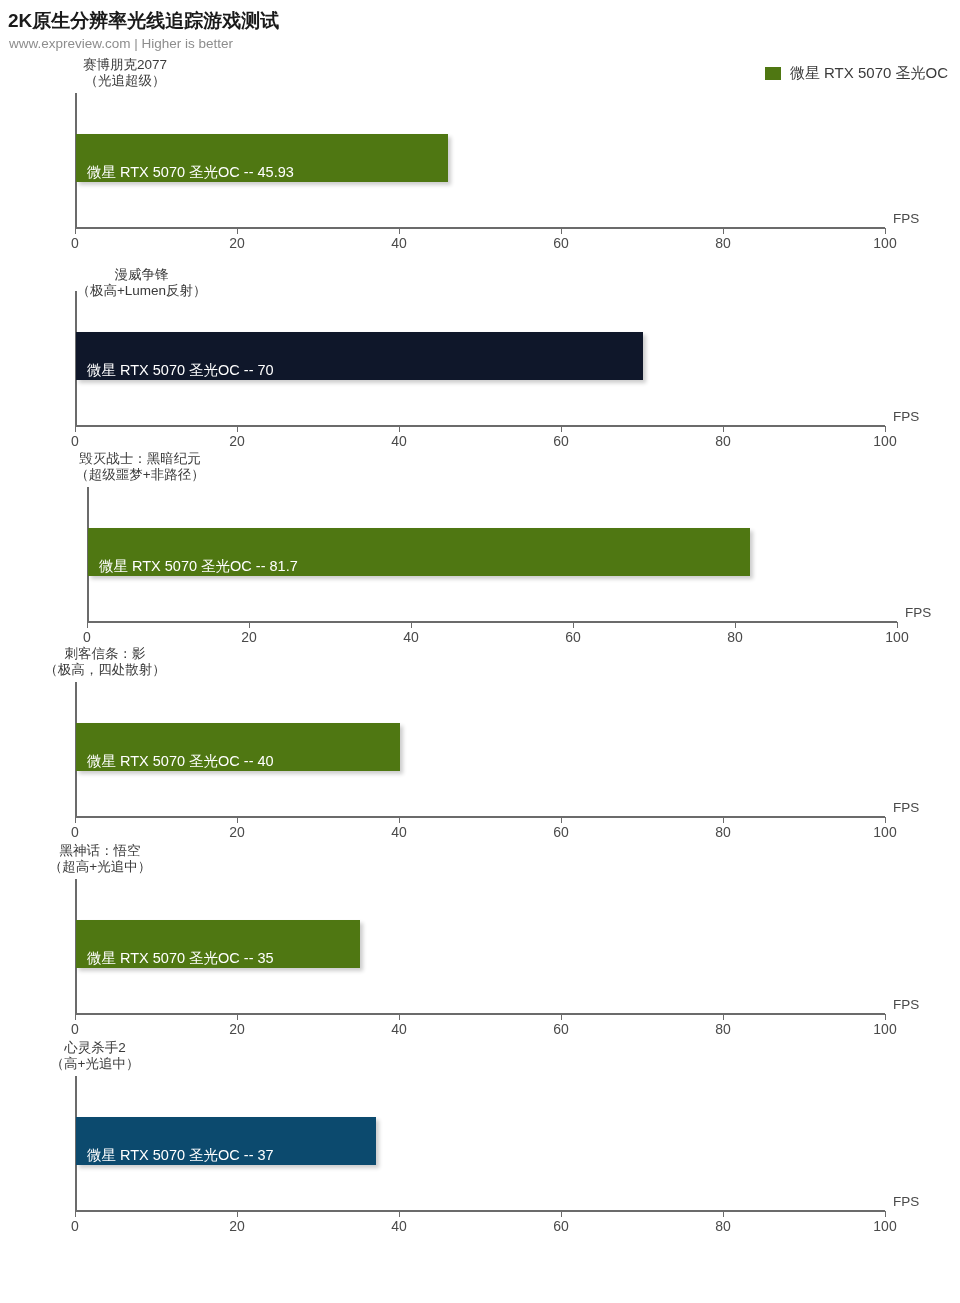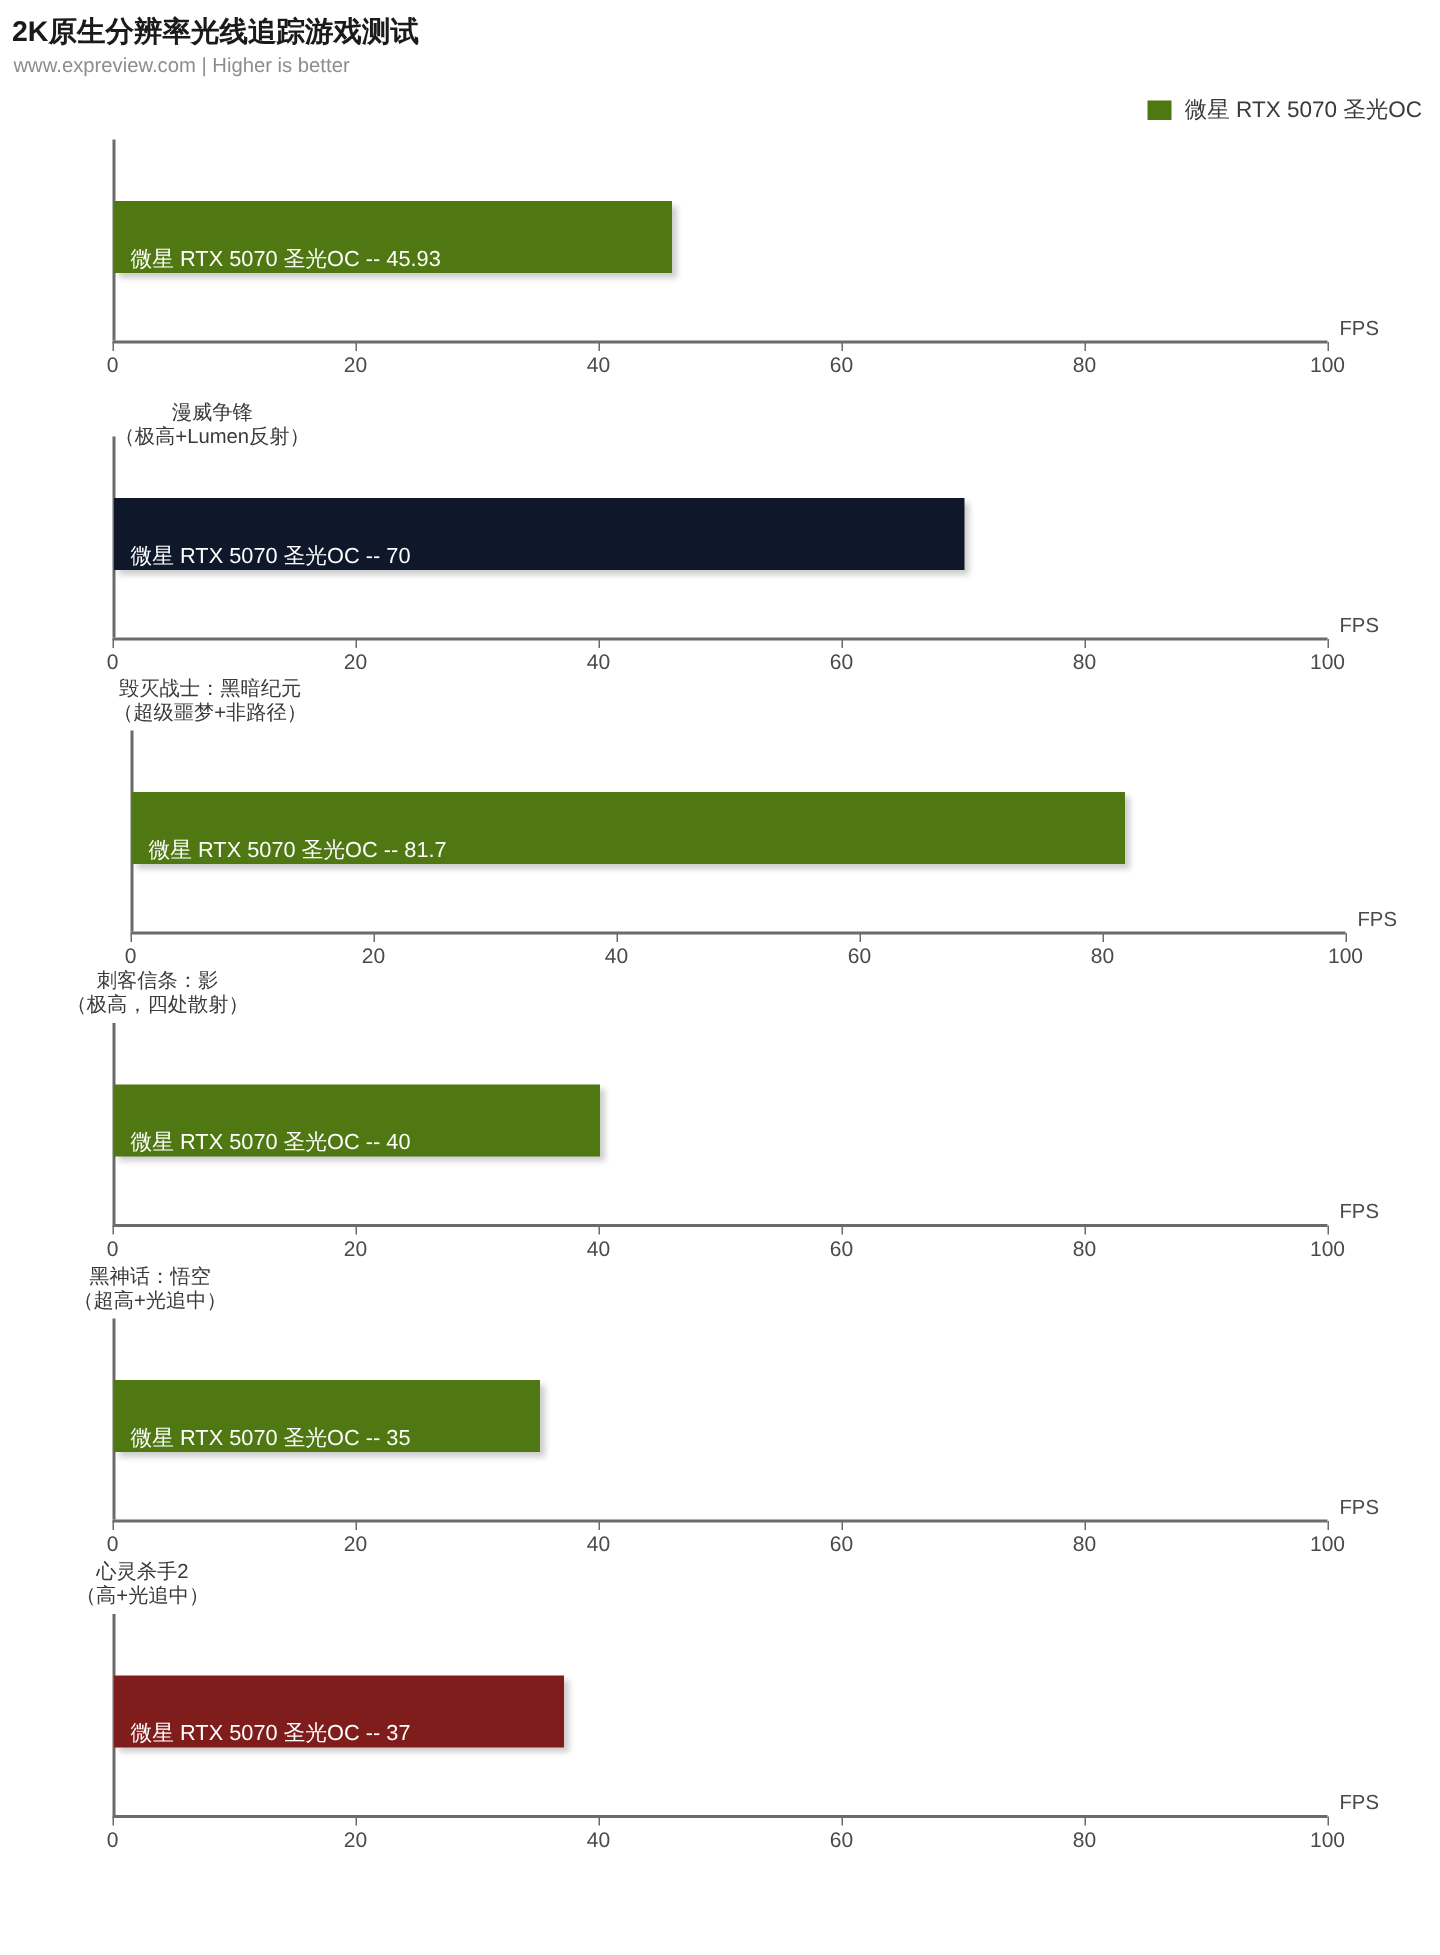--- a/index.html
+++ b/index.html
@@ -129,20 +129,21 @@
   <div class="chart-title">2K原生分辨率光线追踪游戏测试</div>
   <div class="chart-subtitle">www.expreview.com | Higher is better</div>
 
   <div class="legend">
     <span class="legend-swatch"></span>
     <span class="legend-label">微星 RTX 5070 圣光OC</span>
   </div>
 
   <div id="panels">
       <div class="panel" style="top: 57px; height: 196px;">
+        <div class="cat-label" style="left: 0px; top: 0px;"><div>赛博朋克2077</div><div>（光追超级）</div></div>
         <div class="plot" style="top: 36px; height: 160px;">
           <div class="vaxis" style="height: 134px;"></div>
           <div class="haxis" style="top: 134px;"></div>
           <div class="tick" style="left: 0px; top: 135px;"></div>
           <div class="ticklabel" style="left: 0px; top: 142px;">0</div>
           <div class="tick" style="left: 162px; top: 135px;"></div>
           <div class="ticklabel" style="left: 162px; top: 142px;">20</div>
           <div class="tick" style="left: 324px; top: 135px;"></div>
           <div class="ticklabel" style="left: 324px; top: 142px;">40</div>
           <div class="tick" style="left: 486px; top: 135px;"></div>
@@ -260,20 +261,20 @@
           <div class="ticklabel" style="left: 162px; top: 142px;">20</div>
           <div class="tick" style="left: 324px; top: 135px;"></div>
           <div class="ticklabel" style="left: 324px; top: 142px;">40</div>
           <div class="tick" style="left: 486px; top: 135px;"></div>
           <div class="ticklabel" style="left: 486px; top: 142px;">60</div>
           <div class="tick" style="left: 648px; top: 135px;"></div>
           <div class="ticklabel" style="left: 648px; top: 142px;">80</div>
           <div class="tick" style="left: 810px; top: 135px;"></div>
           <div class="ticklabel" style="left: 810px; top: 142px;">100</div>
           <div class="fps-label" style="left: 818px; top: 118px;">FPS</div>
-          <div class="bar" style="left: 1px; top: 41px; width: 299.7px; background: #7f1d1d;">
+          <div class="bar" style="left: 1px; top: 41px; width: 299.7px; background: #0c4a6e;">
             <span class="bar-text">微星 RTX 5070 圣光OC  --  37</span>
           </div>
         </div>
       </div>
     </div>
 
 </div>
 
 </body></html>

